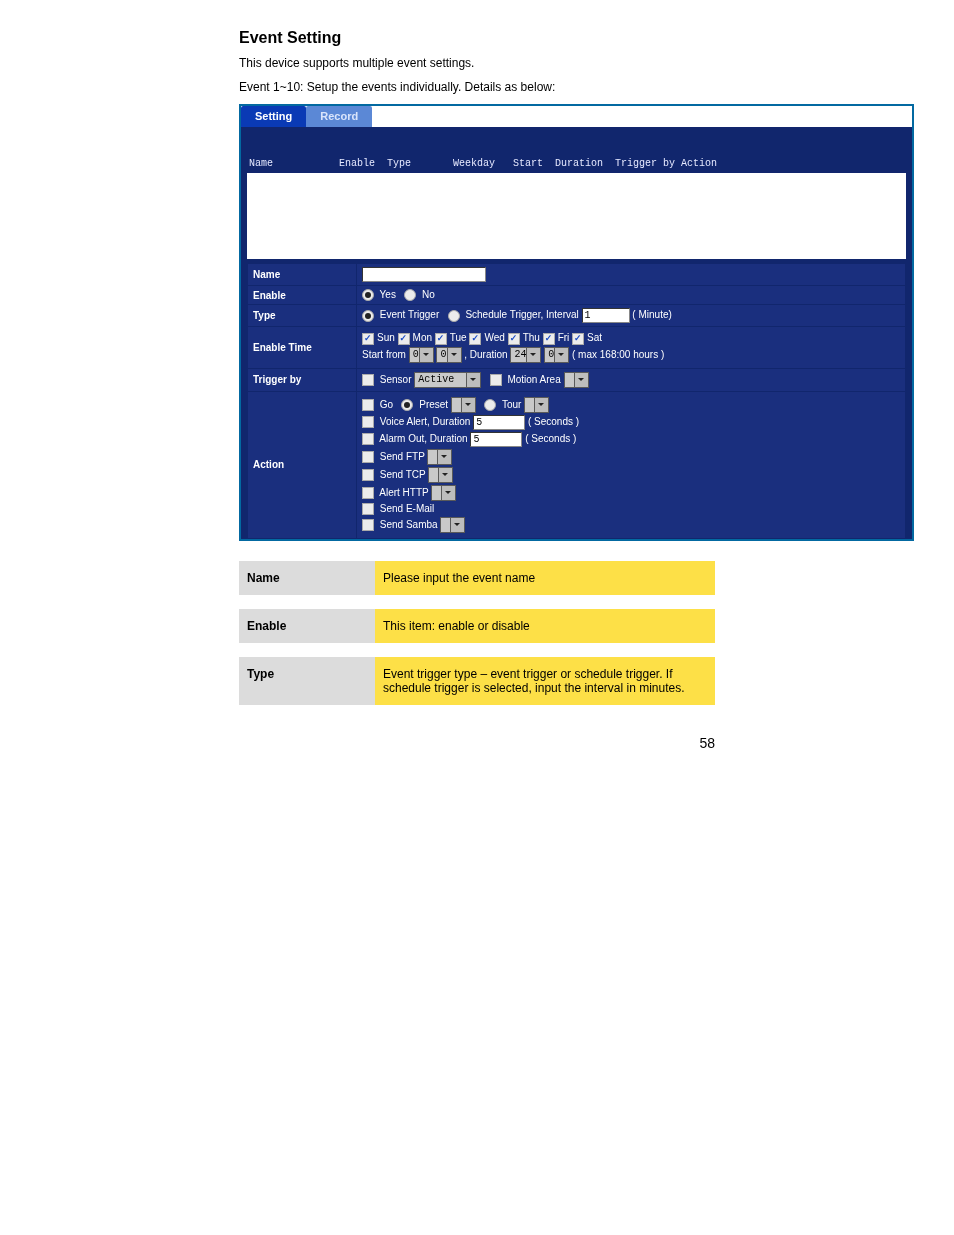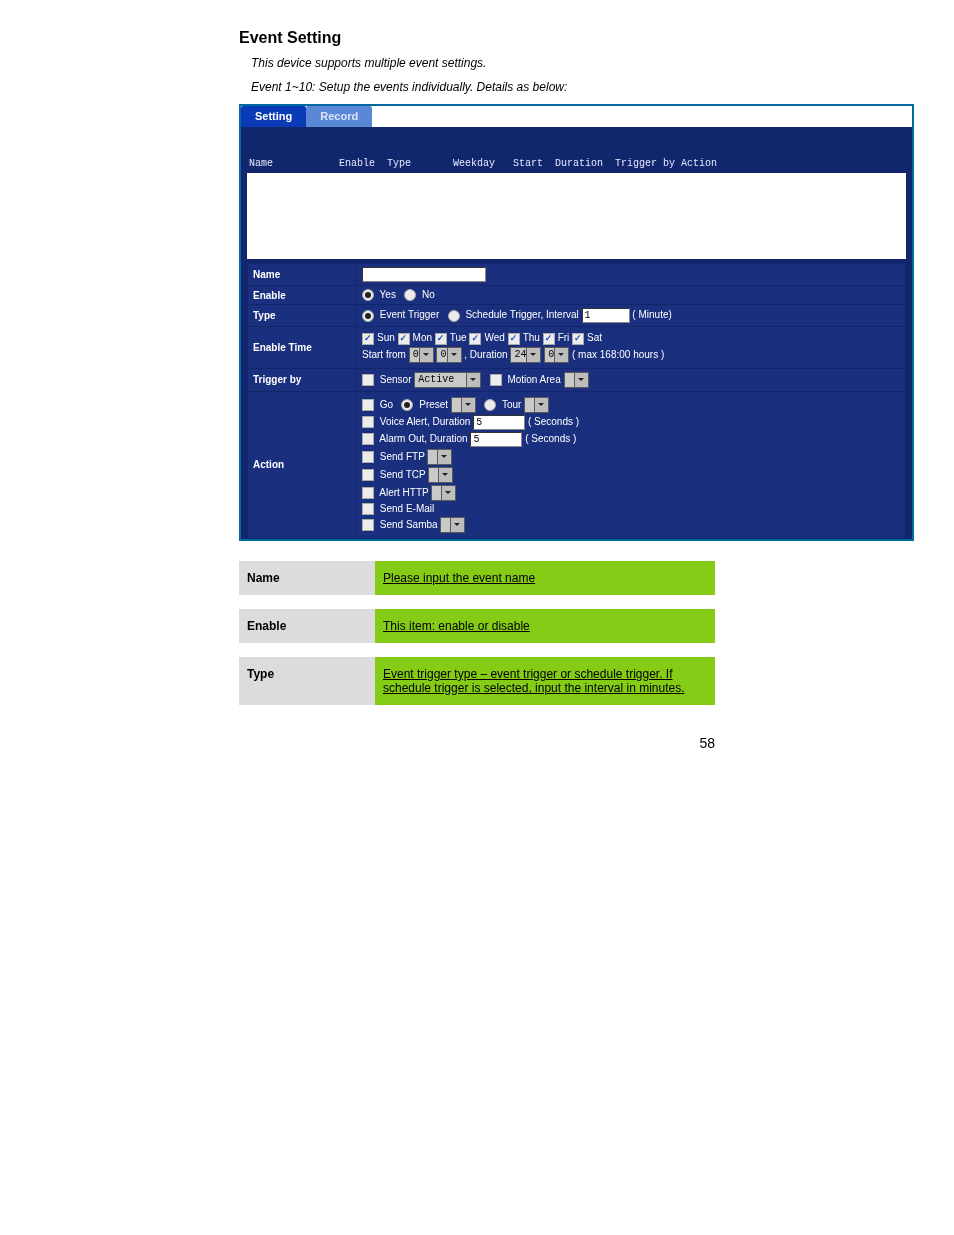--- a/index.html
+++ b/index.html
@@ -1,19 +1,19 @@
 <!DOCTYPE html>
 <html><head>
 <meta charset="utf-8">
 <style>
   html,body{margin:0;padding:0;background:#fff;font-family:Arial,Helvetica,sans-serif;font-size:11px;color:#000;}
   .page{width:776px;margin:0 auto;padding:0 0 80px;}
   .doc-text{margin:26px 150px 0 150px;font-size:12px;line-height:1.45;}
   .doc-text h1{font-size:16px;font-weight:bold;margin:20px 0 6px;}
-  .doc-text p{margin:6px 12px;font-style:italic;}
+  .doc-text p{margin:6px 0;}
   .shot{margin:8px 0 0 150px;width:671px;background:#11266d;border:2px solid #0369a1;font-family:Verdana,Arial,sans-serif;font-size:10px;color:#fff;}
   .tabs{display:flex;background:#fff;}
   .tab{padding:4px 14px 5px;font-weight:bold;font-size:11px;border-radius:2px 2px 0 0;}
   .tab.active{background:#0a3ab5;color:#fff;}
   .tab.inactive{background:#5b88d6;color:#d9e4fb;}
   .hdr{font-family:'Courier New',monospace;font-size:10px;color:#e6e9ff;padding:3px 6px 2px 8px;white-space:pre;margin-top:28px;}
   .listarea{background:#fff;margin:2px 6px 4px 6px;height:86px;}
   table.cfg{width:calc(100% - 12px);margin:0 6px;border-collapse:separate;border-spacing:1px;}
   table.cfg td{background:#1a2f7e;padding:3px 5px;vertical-align:middle;color:#fff;font-family:Verdana,Arial,sans-serif;font-size:10px;}
   table.cfg td.lbl{width:98px;font-weight:bold;background:#1a2f7e;}
@@ -26,21 +26,21 @@
   .radio .dot{position:absolute;inset:2px;border-radius:50%;background:#222;}
   .ck .tick{position:absolute;left:1px;top:-1px;font-size:9px;color:#1a4bc4;font-weight:bold;}
   .sm-dd{display:inline-block;background:#c9c9c9;border:1px solid #5a5a5a;height:14px;font-family:'Courier New',monospace;font-size:10px;color:#000;vertical-align:middle;position:relative;padding:0 14px 0 3px;line-height:14px;}
   .sm-dd .arrow{position:absolute;right:0;top:0;width:13px;height:14px;background:#bdbdbd;border-left:1px solid #5a5a5a;}
   .sm-dd .arrow:after{content:"";position:absolute;left:3px;top:5px;border:3px solid transparent;border-top-color:#222;}
   .rowline{margin:2px 0;}
   .info{margin:20px 150px 0 150px;font-size:12px;}
   table.defs{width:100%;border-collapse:collapse;margin:6px 0 14px;}
   table.defs td{padding:10px 8px;vertical-align:top;}
   table.defs td.k{width:120px;background:#dcdcdc;font-weight:bold;}
-  table.defs td.v{background:#84cc16;text-decoration:underline;}
+  table.defs td.v{background:#fde047;}
 </style>
 </head>
 <body>
 
 <div class="page">
 
   <div class="doc-text">
     <h1>Event Setting</h1>
     <p>This device supports multiple event settings.</p>
     <p>Event 1~10: Setup the events individually. Details as below:</p>

